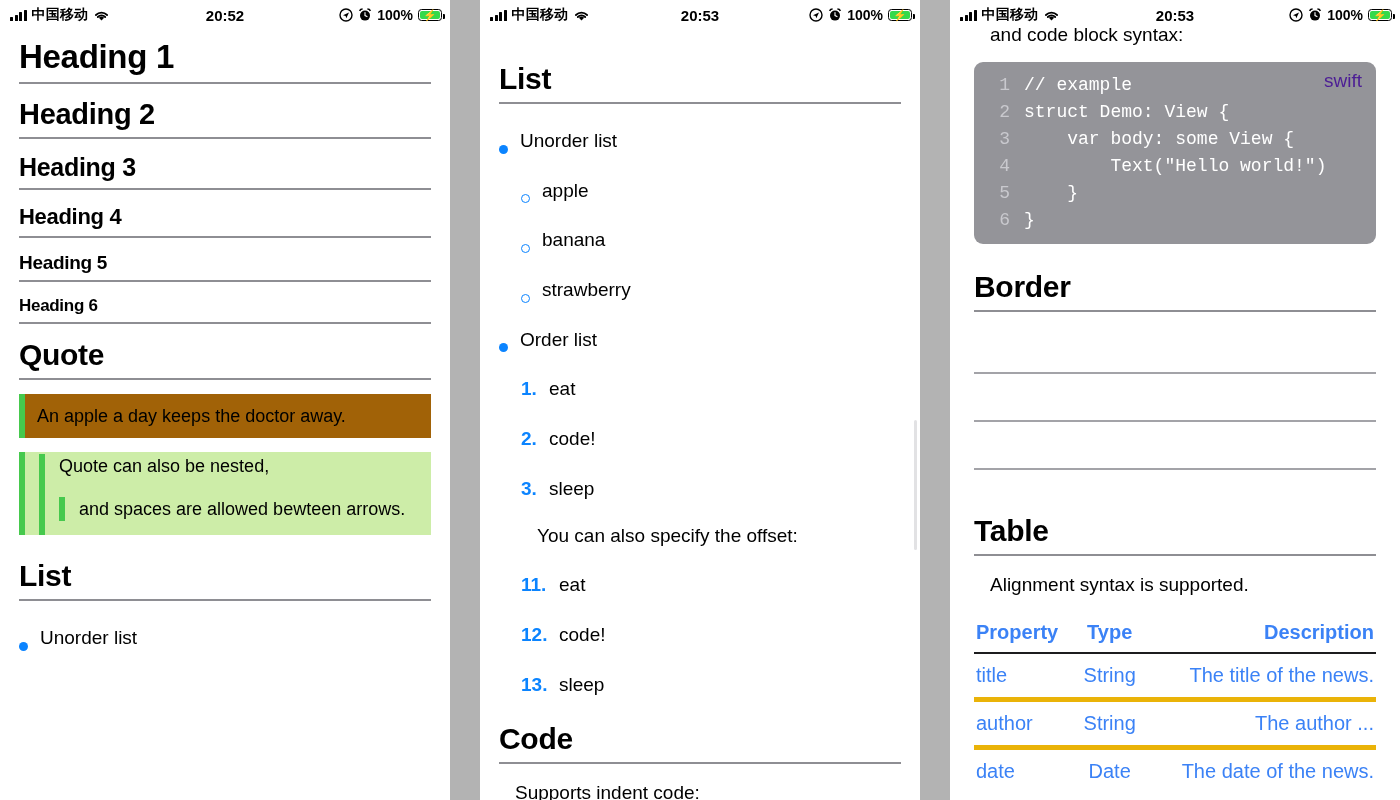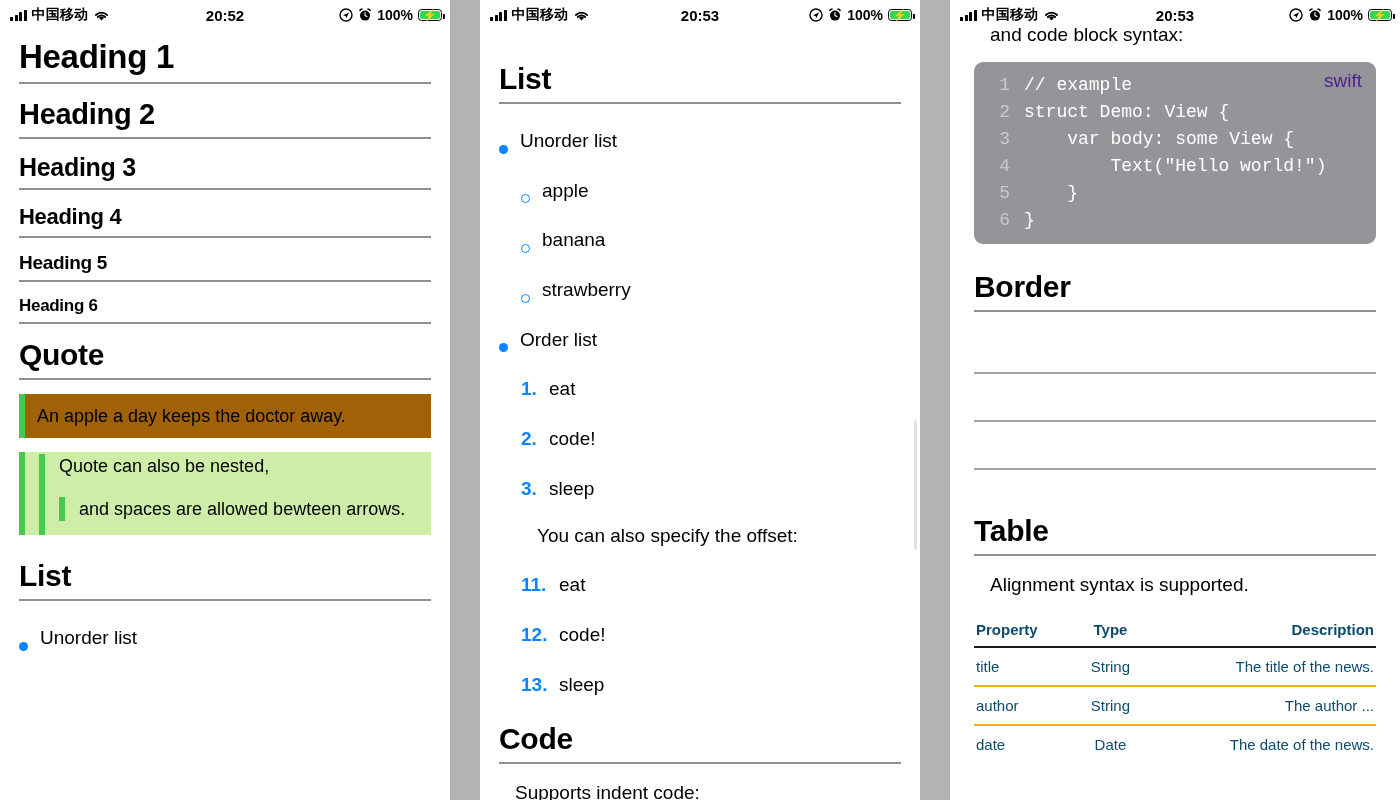--- a/index.html
+++ b/index.html
@@ -111,28 +111,28 @@
   }
   .codeline{display:flex;font-size:18px;line-height:27px;white-space:pre;}
   .lineno{color:#c9c9ce;width:22px;flex:0 0 auto;text-align:right;margin-right:14px;}
   .codetext{color:#ffffff;}
   .lang{
     position:absolute;right:14px;top:8px;color:#4c1d95;font-size:19px;
     font-family:"Liberation Sans",sans-serif;
   }
 
   
-  table.md{width:100%;border-collapse:collapse;font-size:15px;color:#0c4a6e;}
+  table.md{width:100%;border-collapse:collapse;font-size:20px;color:#3b82f6;}
   table.md th{font-weight:bold;padding:6px 2px 8px 2px;}
   table.md td{padding:10px 2px;}
   table.md .c-prop{text-align:left;}
   table.md .c-type{text-align:center;}
   table.md .c-desc{text-align:right;}
   table.md thead tr{border-bottom:2px solid #1c1c1e;}
-  table.md tbody tr{border-bottom:2px solid #eab308;}
+  table.md tbody tr{border-bottom:5px solid #eab308;}
   table.md tbody tr:last-child{border-bottom:none;}
 
   .border-rule{height:2px;background:#a3a3a8;}
   .border-gap{height:46px;}
 
   .scroll-ind{
     position:absolute;right:3px;width:3px;border-radius:2px;
     background:#e2e2e4;z-index:20;
   }
 </style>

